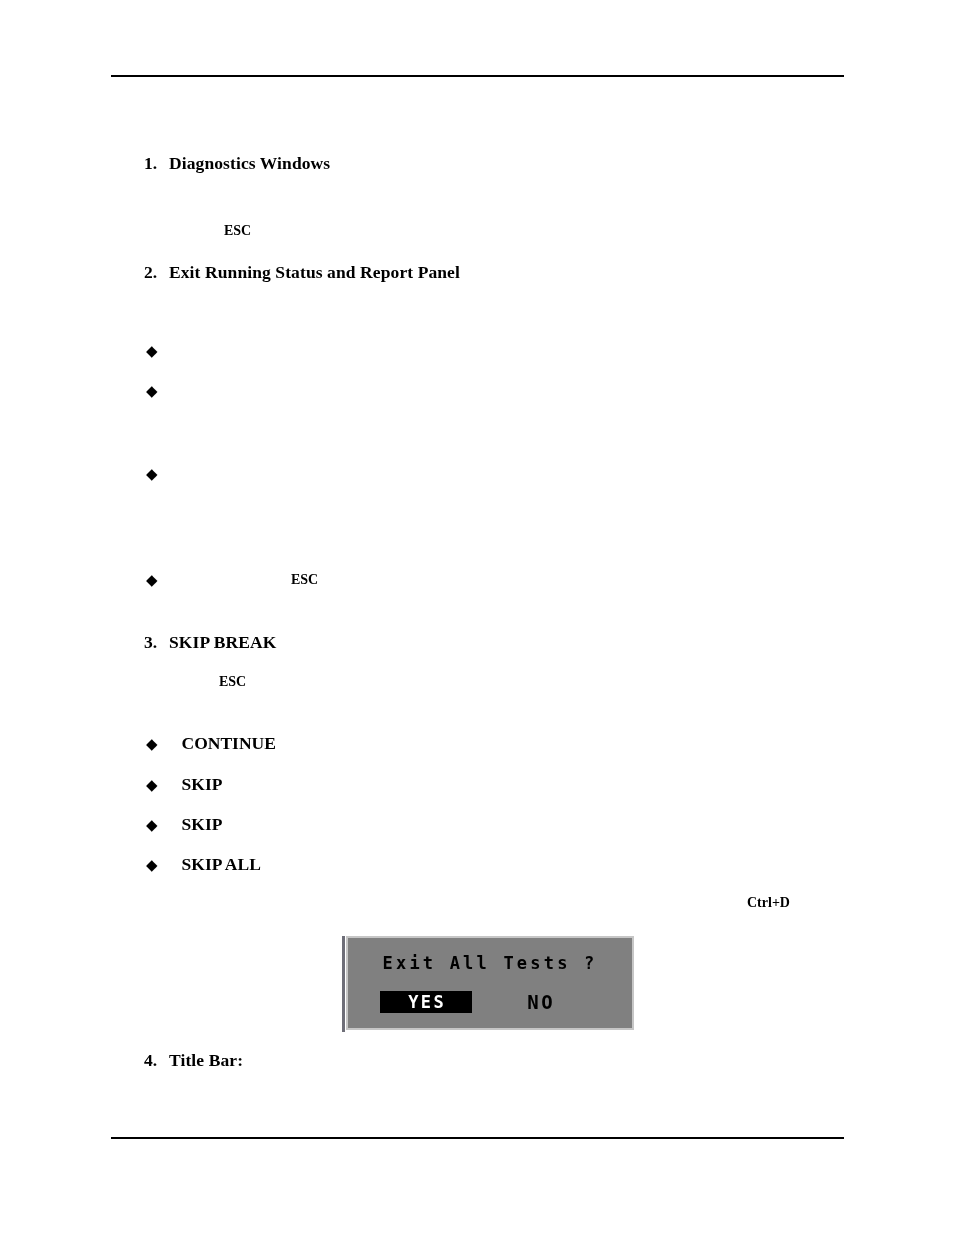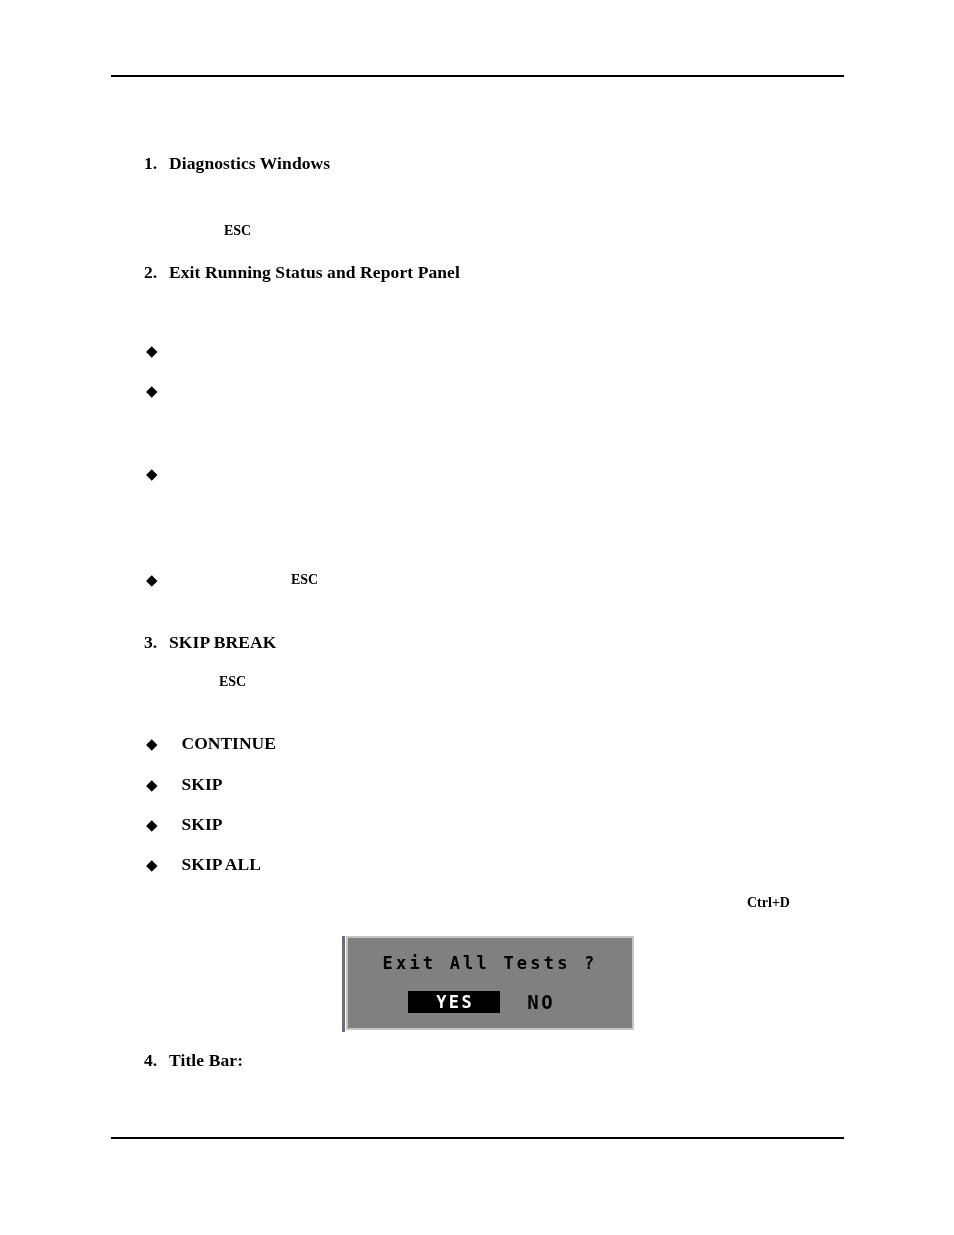--- a/index.html
+++ b/index.html
@@ -127,21 +127,20 @@
     height: 22px;
     line-height: 22px;
     background: #000000;
     color: #ffffff;
     text-align: center;
     font-size: 17px;
     font-weight: bold;
     letter-spacing: 2.4px;
     text-indent: 2.4px;
     font-family: "DejaVu Sans Mono", "Liberation Mono", monospace;
-    margin-left: 28px;
   }
   .btn-no {
     position: absolute;
     left: 162px;
     top: 0;
     width: 60px;
     height: 22px;
     line-height: 22px;
     color: #000000;
     text-align: center;

